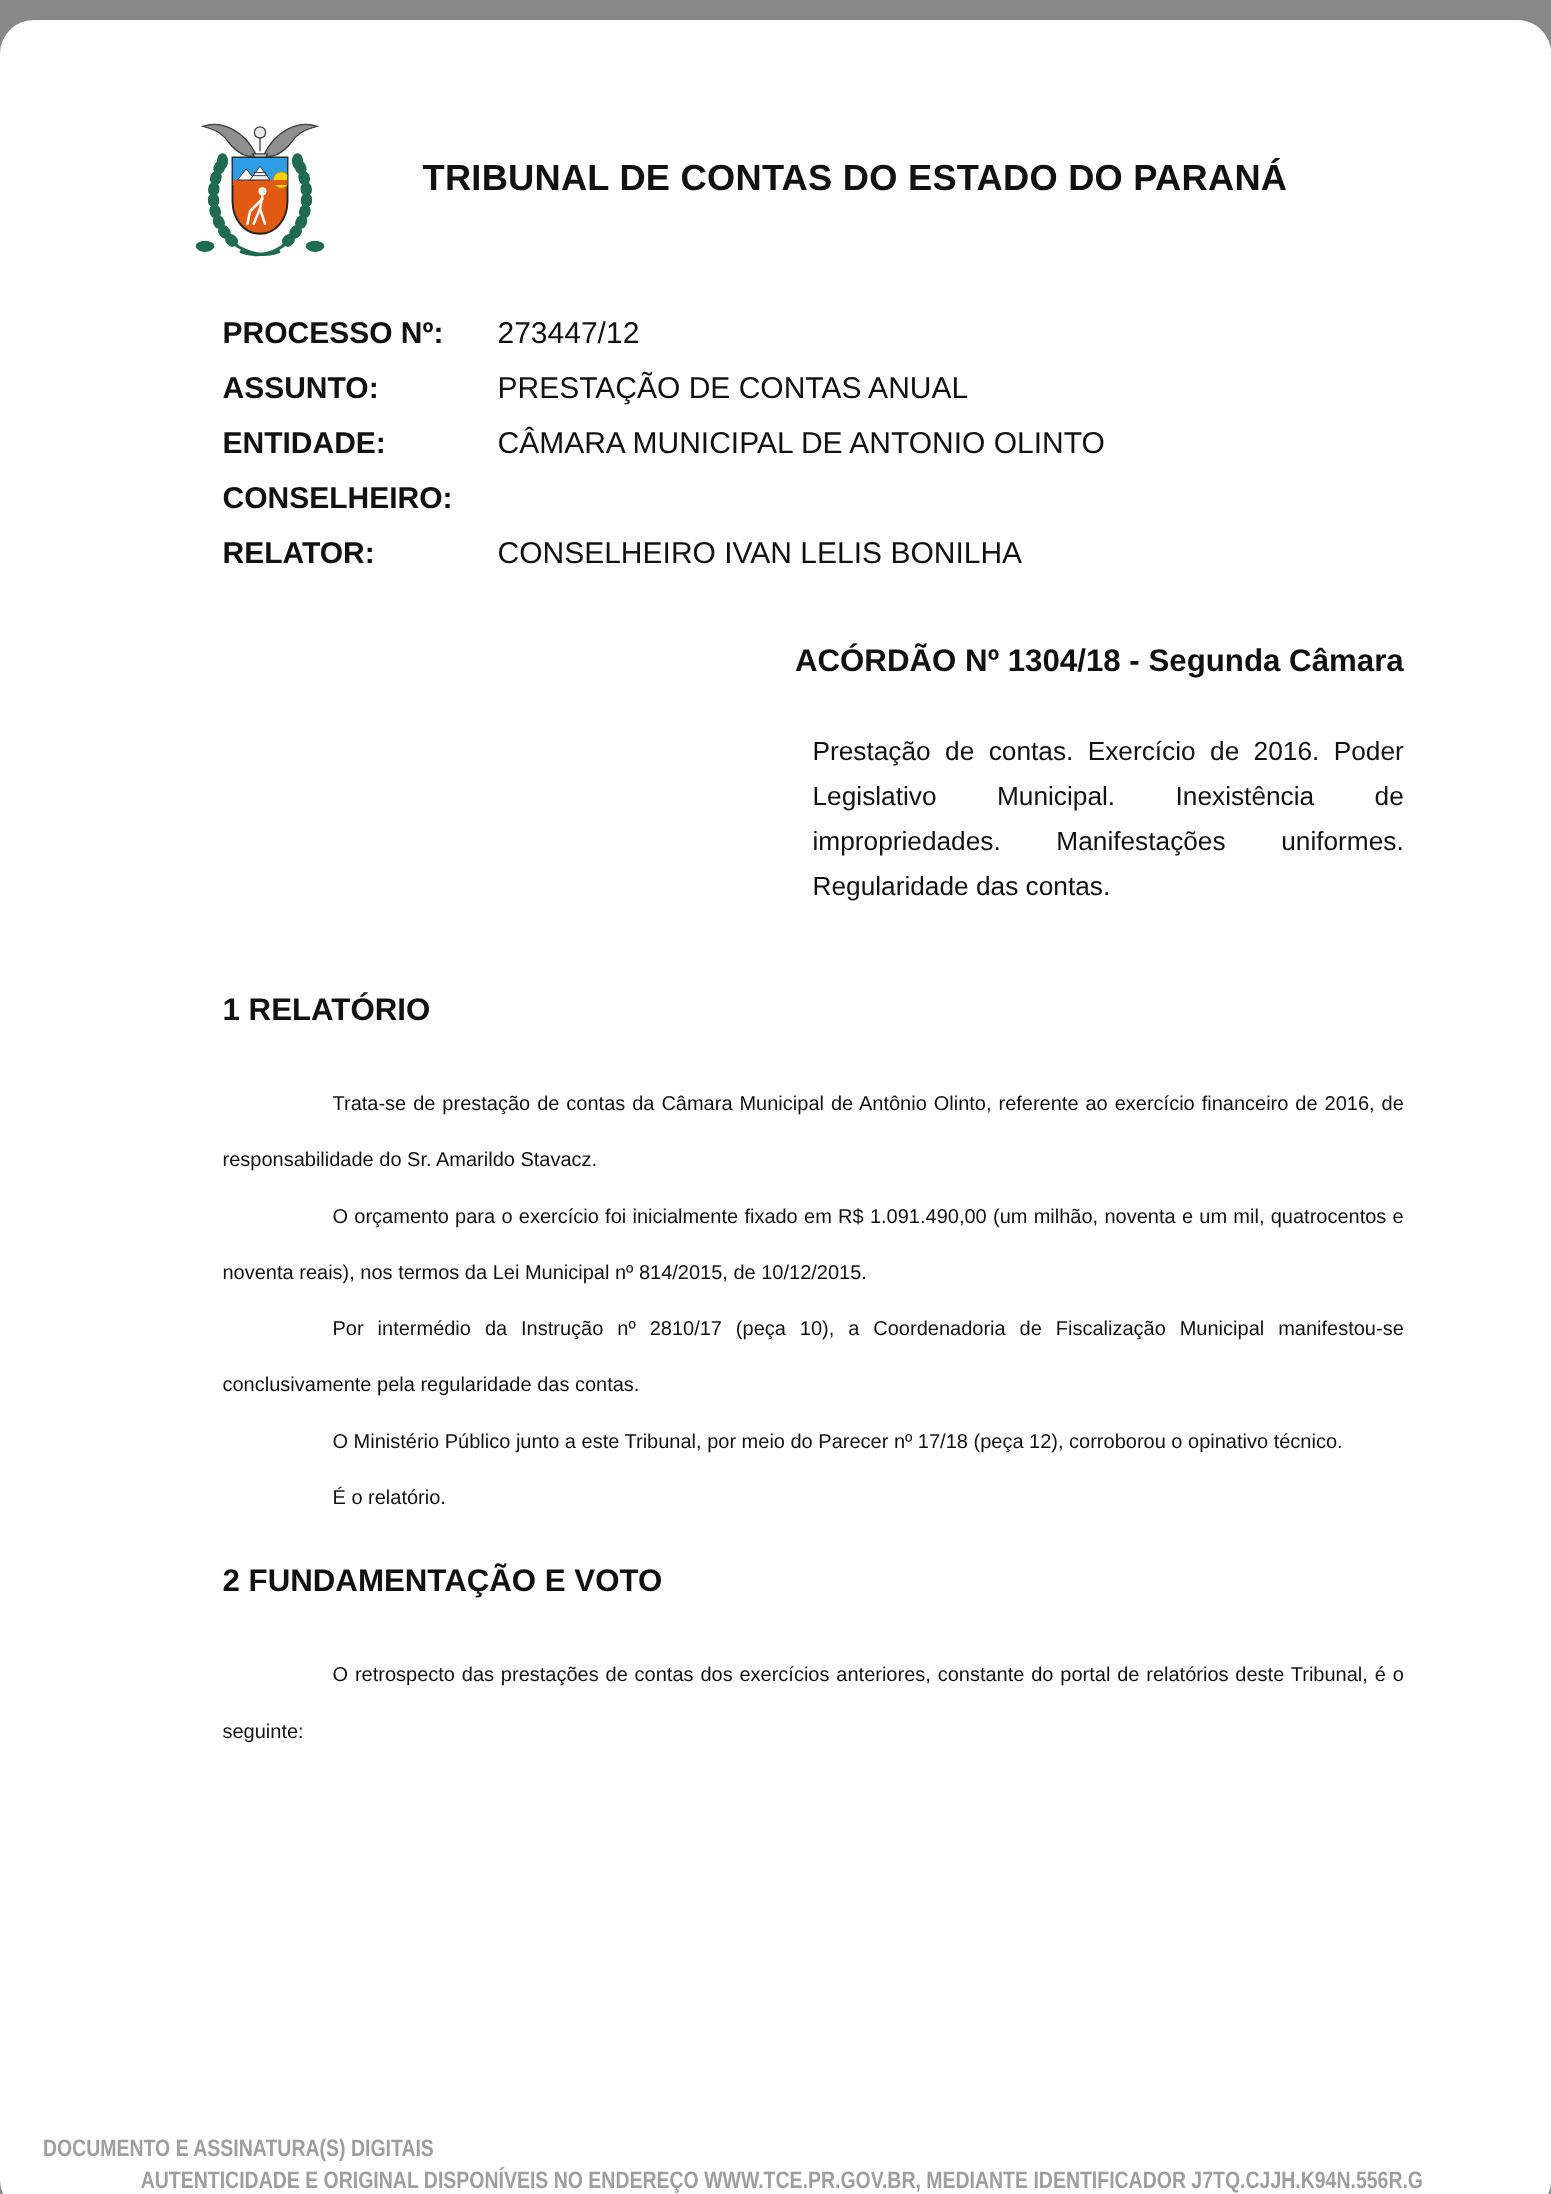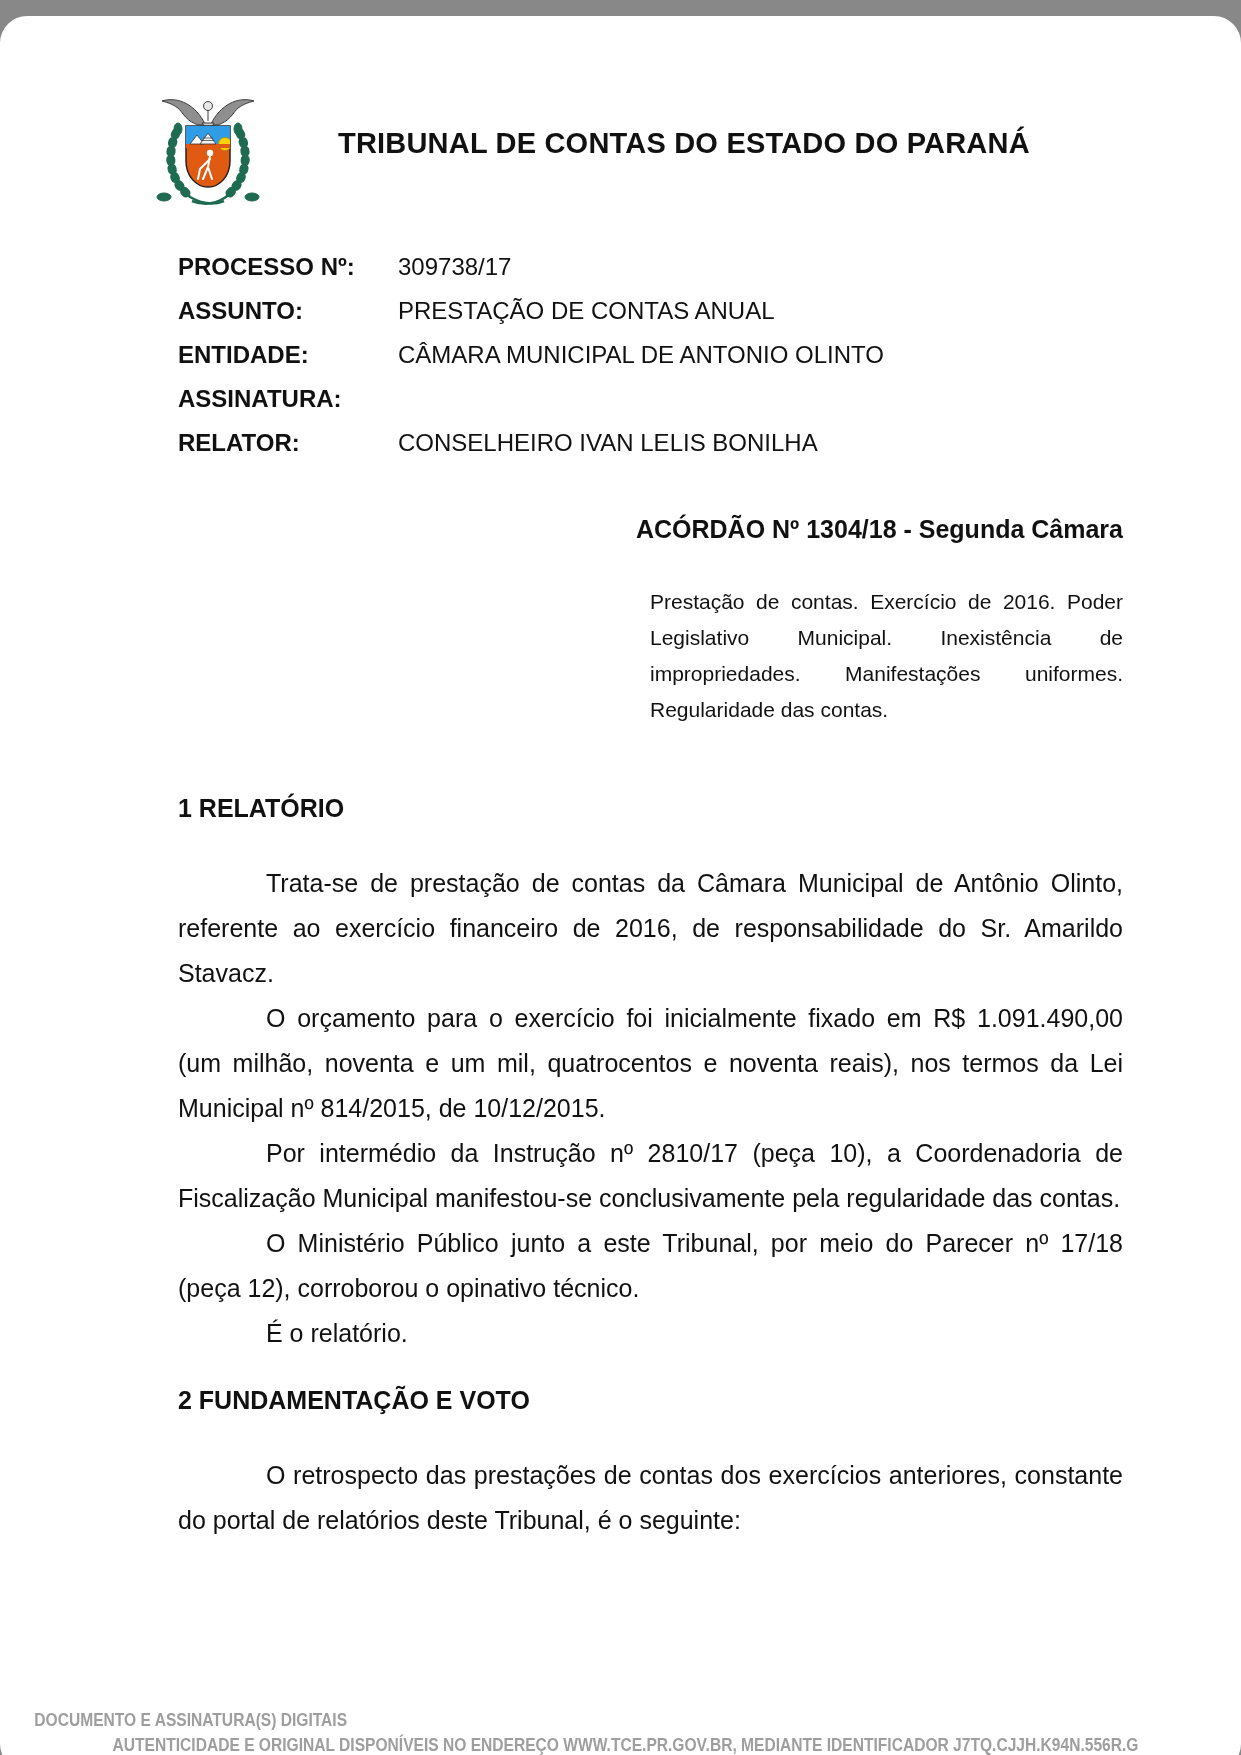--- a/index.html
+++ b/index.html
@@ -33,21 +33,21 @@
   .ementa {
     margin-top:40px; margin-left:472px; width:473px;
     font-size:21px; line-height:36px; text-align:justify;
   }
 
   
   .section-heading { font-size:25px; font-weight:bold; }
   .h1-relatorio { margin-top:66px; }
   .h2-voto { margin-top:30px; }
   .body-text p {
-    font-size:25px; line-height:45px; text-align:justify;
+    font-size:16px; line-height:45px; text-align:justify;
     text-indent:88px;
   }
   .body-text { margin-top:38px; }
   .body-text2 { margin-top:38px; }
 
   
   .footer {
     position:absolute; left:0; right:0; bottom:14px;
     text-align:left; color:var(--footer-text,#9e9e9e);
     font-weight:bold;
@@ -103,32 +103,32 @@
             <path d="M58,66 L48,76 M48,76 L46,86"></path>
           </g>
         </g>
       </svg>
       <div class="doc-title">TRIBUNAL DE CONTAS DO ESTADO DO PARANÁ</div>
     </div>
 
     <div class="meta">
       <div class="meta-row">
         <div class="meta-label">PROCESSO Nº:</div>
-        <div class="meta-value">309738/17</div>
+        <div class="meta-value">273447/12</div>
       </div>
       <div class="meta-row">
         <div class="meta-label">ASSUNTO:</div>
         <div class="meta-value">PRESTAÇÃO DE CONTAS ANUAL</div>
       </div>
       <div class="meta-row">
         <div class="meta-label">ENTIDADE:</div>
         <div class="meta-value">CÂMARA MUNICIPAL DE ANTONIO OLINTO</div>
       </div>
       <div class="meta-row">
-        <div class="meta-label">ASSINATURA:</div>
+        <div class="meta-label">CONSELHEIRO:</div>
       </div>
       <div class="meta-row">
         <div class="meta-label">RELATOR:</div>
         <div class="meta-value">CONSELHEIRO IVAN LELIS BONILHA</div>
       </div>
     </div>
 
     <div class="acordao-heading">ACÓRDÃO Nº 1304/18 - Segunda Câmara</div>
     <div class="ementa">Prestação de contas. Exercício de 2016. Poder Legislativo Municipal. Inexistência de impropriedades. Manifestações uniformes. Regularidade das contas.</div>
 

